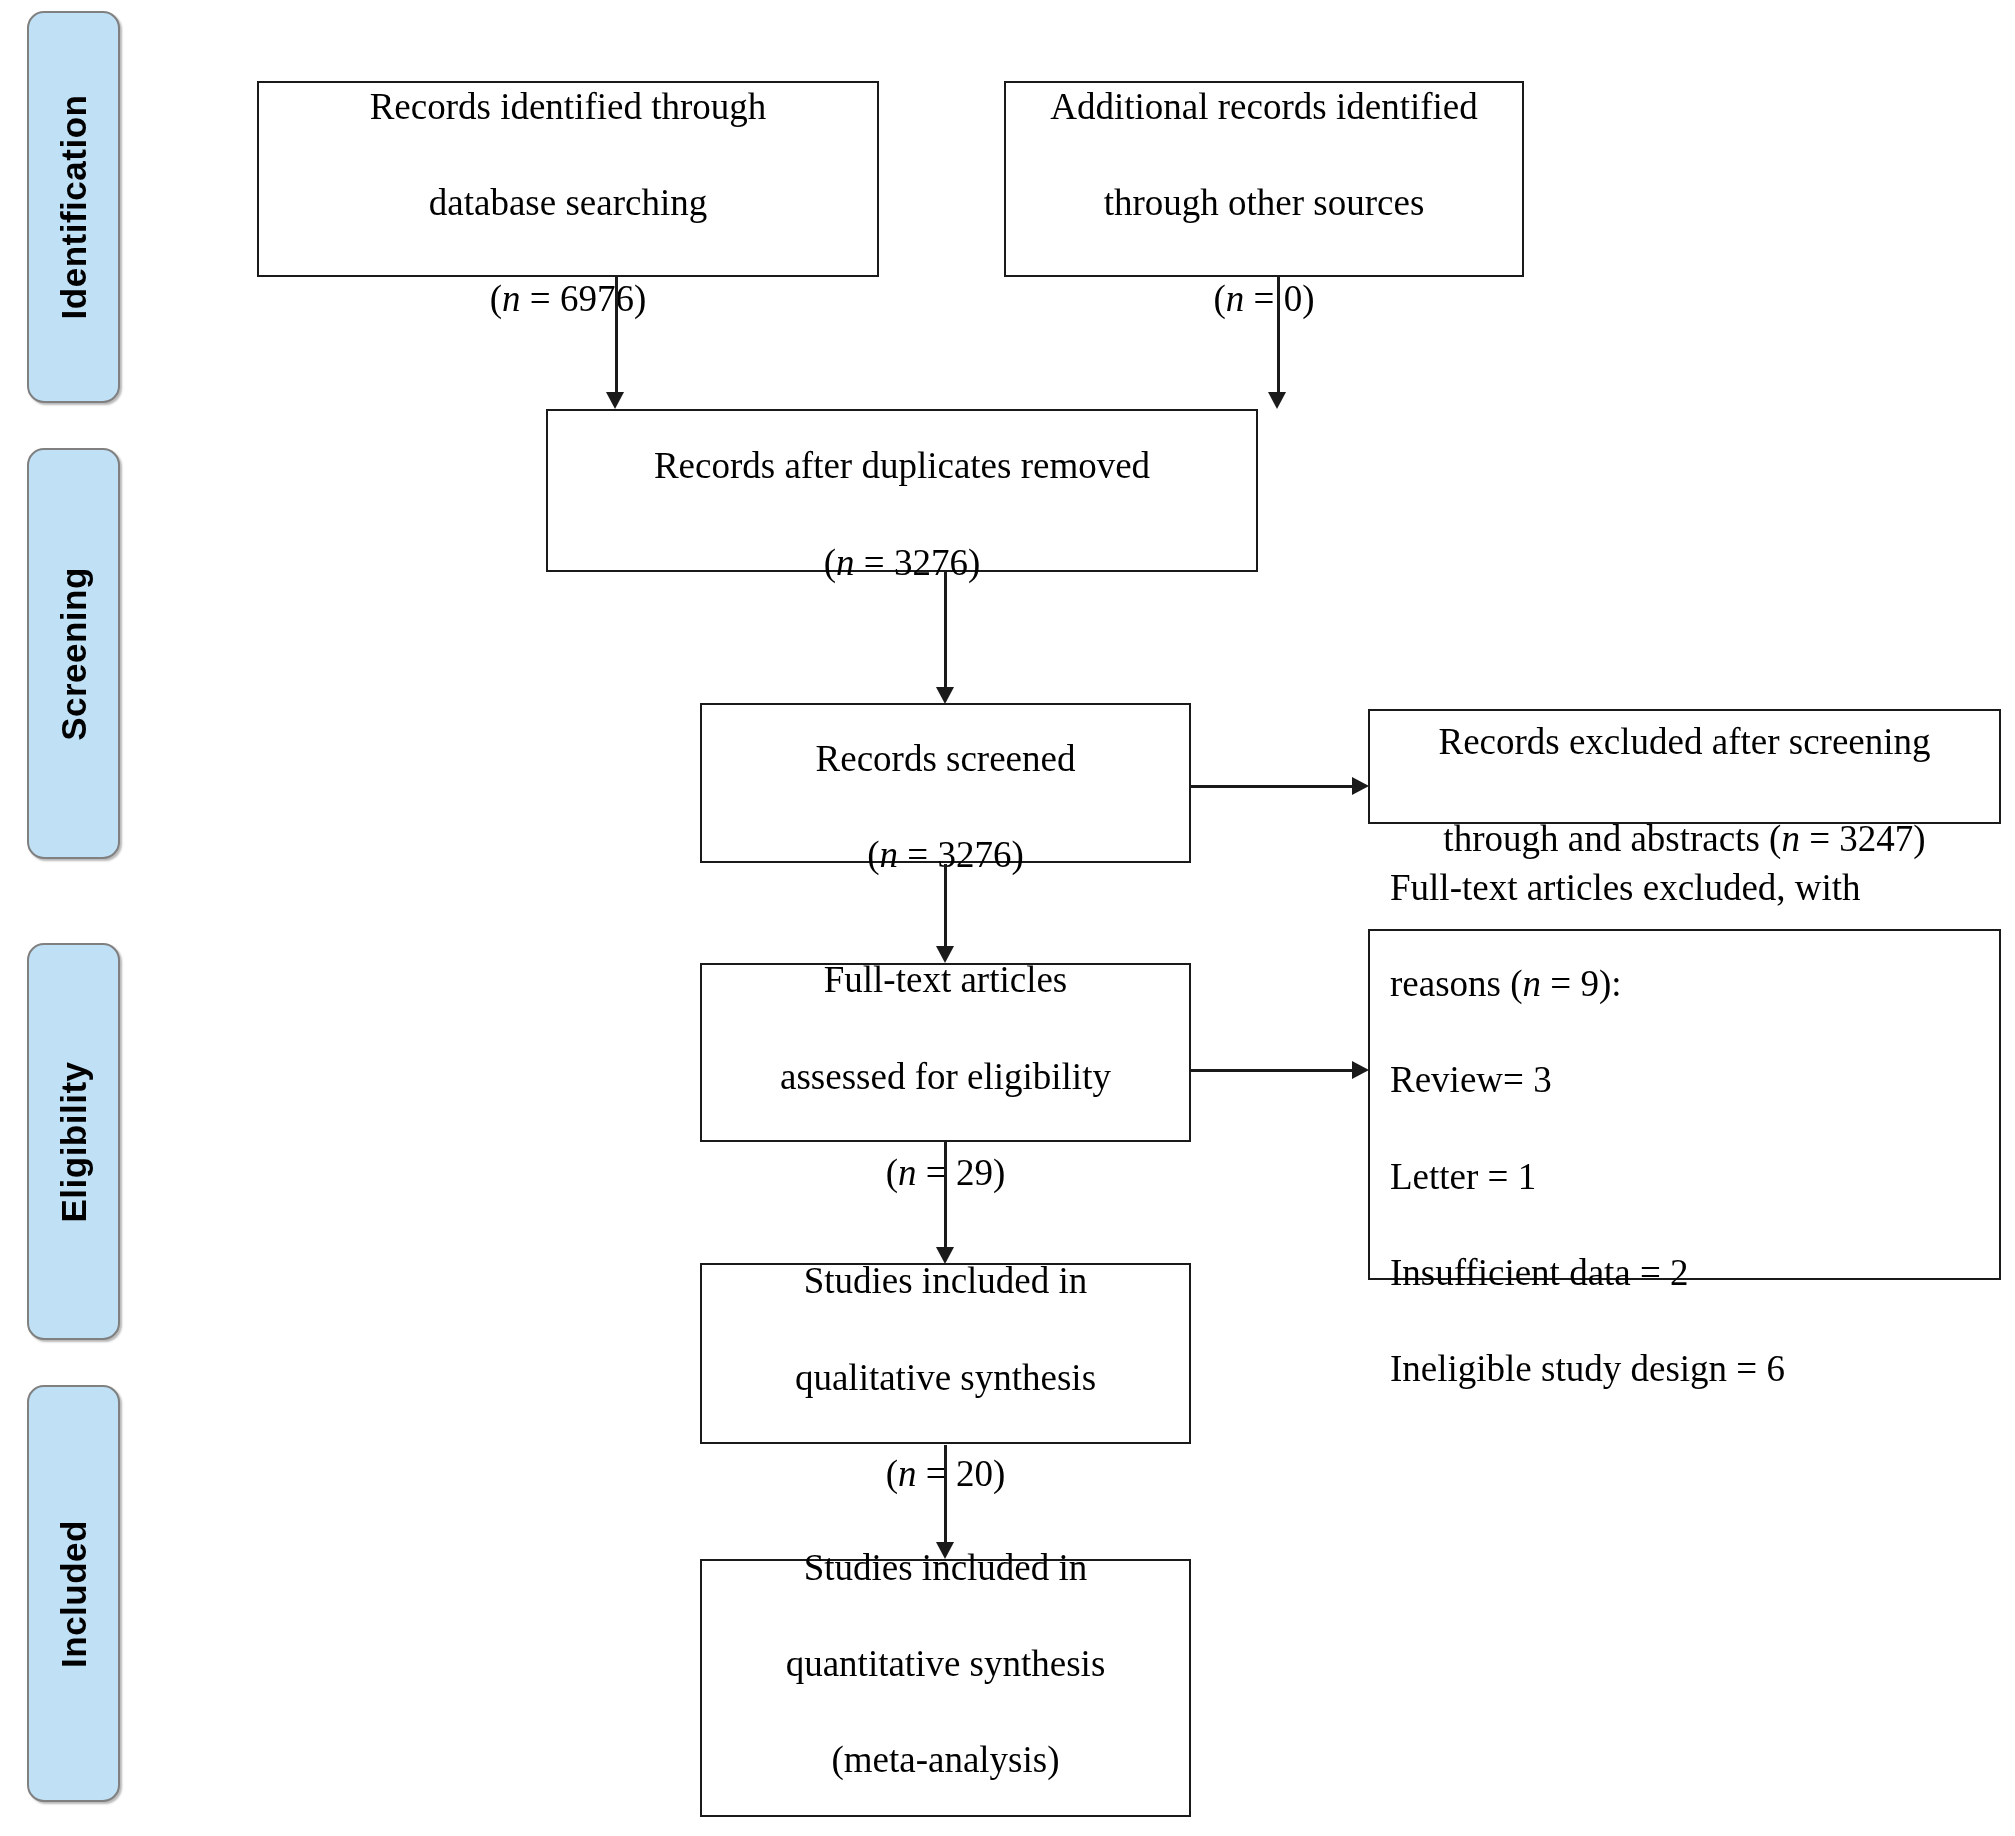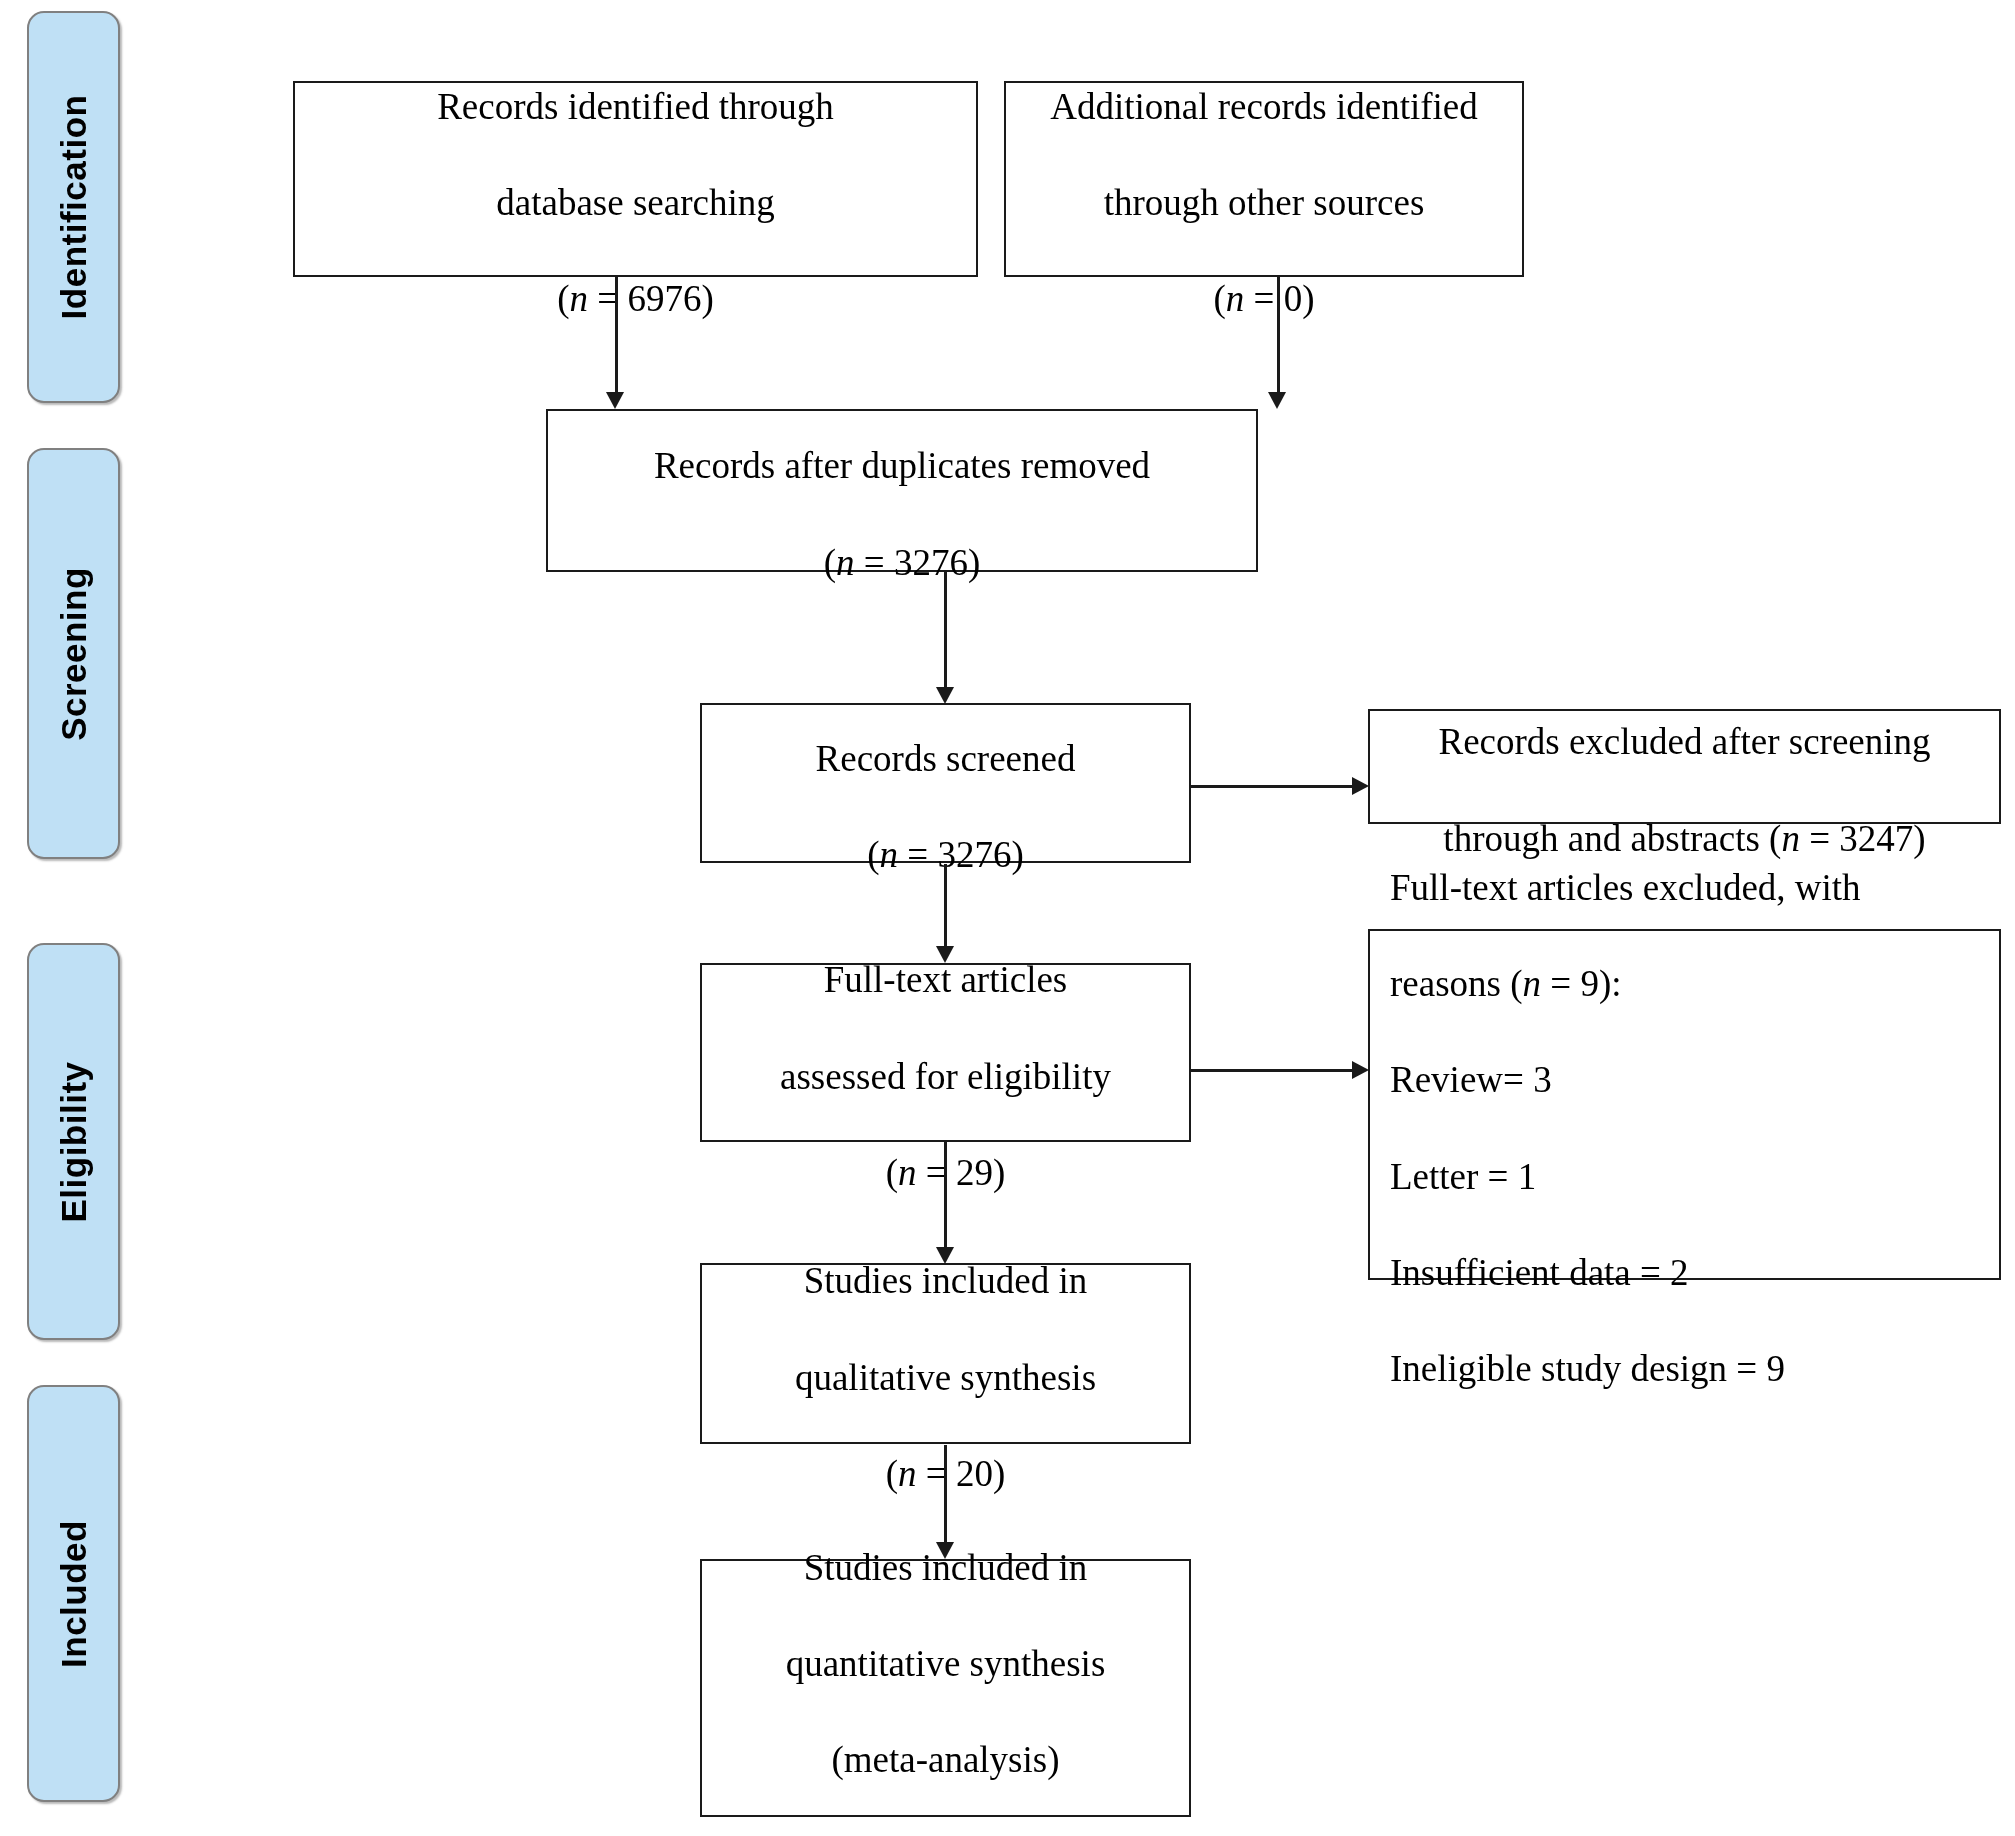--- a/index.html
+++ b/index.html
@@ -81,21 +81,21 @@
   </div>
 
   <div class="stage-pill" style="left:27px;top:943px;width:93px;height:397px;">
     <span class="pill-text">Eligibility</span>
   </div>
 
   <div class="stage-pill" style="left:27px;top:1385px;width:93px;height:417px;">
     <span class="pill-text">Included</span>
   </div>
 
-  <div class="flow-box" style="left:257px;top:81px;width:685px;height:196px;margin-left:36px;">
+  <div class="flow-box" style="left:257px;top:81px;width:622px;height:196px;">
     <div class="box-text">
       <span>Records identified through</span><br>
       <span>database searching</span><br>
       <span><span>(</span><i>n</i><span> = 6976)</span></span>
     </div>
   </div>
 
   <div class="flow-box" style="left:988px;top:81px;width:520px;height:196px;margin-left:16px;">
     <div class="box-text">
       <span>Additional records identified</span><br>
@@ -150,21 +150,21 @@
     </div>
   </div>
 
   <div class="flow-box left-align" style="left:1368px;top:929px;width:633px;height:351px;">
     <div class="box-text">
       <span>Full-text articles excluded, with</span><br>
       <span><span>reasons (</span><i>n</i><span> = 9):</span></span><br>
       <span>Review= 3</span><br>
       <span>Letter = 1</span><br>
       <span>Insufficient data = 2</span><br>
-      <span>Ineligible study design = 9</span>
+      <span>Ineligible study design = 6</span>
     </div>
   </div>
 
   <div class="vline" style="left:615px;top:277px;height:115px;"></div>
   <div class="arrow-down" style="left:606px;top:392px;"></div>
 
   <div class="vline" style="left:1277px;top:277px;height:115px;"></div>
   <div class="arrow-down" style="left:1268px;top:392px;"></div>
 
   <div class="vline" style="left:944px;top:572px;height:115px;"></div>

